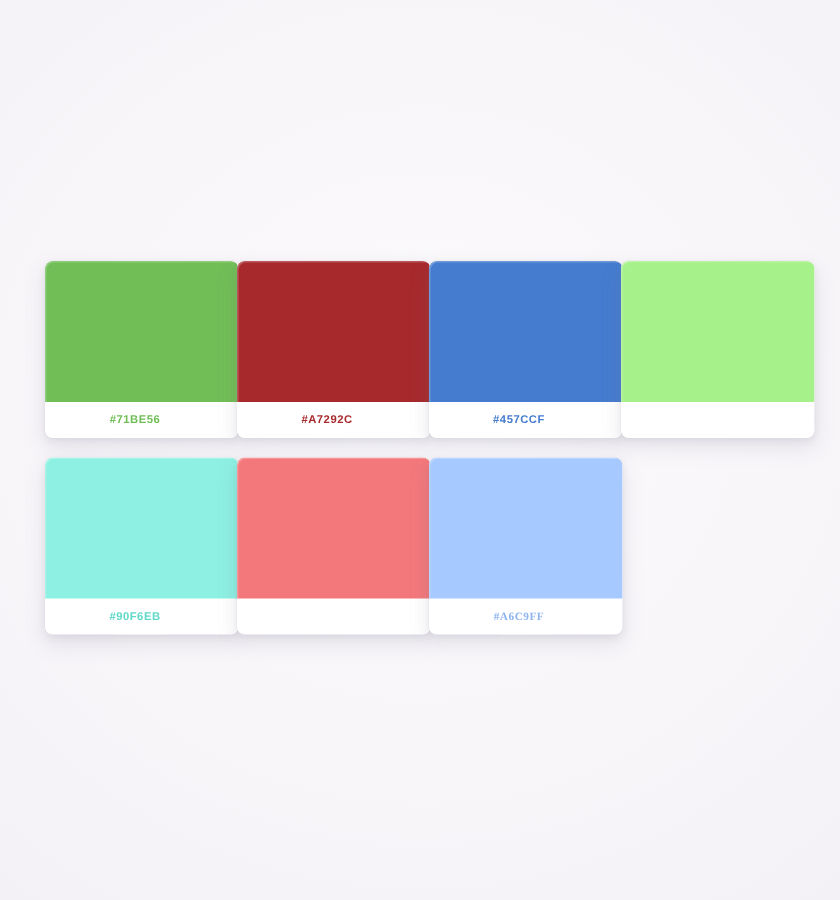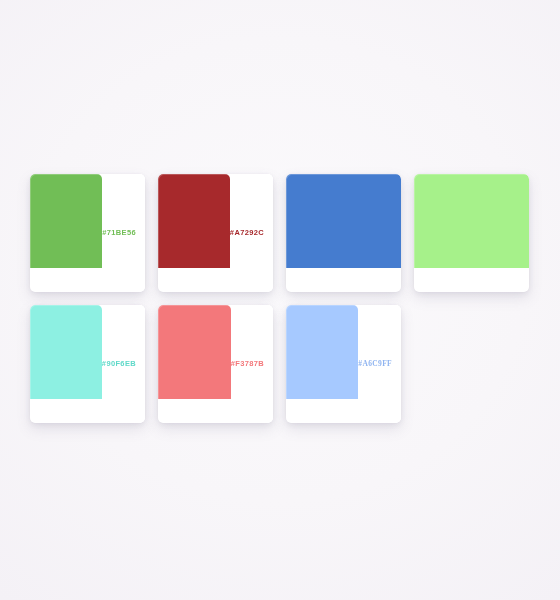--- a/index.html
+++ b/index.html
@@ -32,31 +32,32 @@
     width: 500px;
     display: grid;
     grid-template-columns: repeat(4, 115px);
     grid-template-rows: repeat(2, 118px);
     column-gap: 13px;
     row-gap: 13px;
   }
 
   .swatch-card {
     position: relative;
-    width: 115px;
+    width: 129px;
     height: 118px;
     border-radius: 5px;
     background: #ffffff;
     box-shadow:
       0 6px 14px rgba(120, 115, 140, 0.16),
       0 2px 5px rgba(120, 115, 140, 0.10),
       0 0 0 0.5px rgba(150, 145, 165, 0.05);
     overflow: hidden;
     display: flex;
-    flex-direction: row;
+    flex-direction: column;
+    align-items: center;
   }
 
   .swatch-color {
     height: 94px;
     width: 100%;
     border-radius: 5px 5px 0 0;
     position: relative;
   }
   
   .swatch-color::after {
@@ -102,35 +103,35 @@
         </div>
       </div>
       <div class="swatch-card">
         <div class="swatch-color" style="background-color: rgb(167, 41, 44);"></div>
         <div class="swatch-label-strip">
           <span class="swatch-hex" style="color: rgb(167, 41, 44);">#A7292C</span>
         </div>
       </div>
       <div class="swatch-card">
         <div class="swatch-color" style="background-color: rgb(69, 124, 207);"></div>
+        <div class="swatch-label-strip">
+          <span class="swatch-hex" style="color: rgb(69, 124, 207);">#457CCF</span>
+        </div>
       </div>
       <div class="swatch-card">
         <div class="swatch-color" style="background-color: rgb(166, 241, 138);"></div>
       </div>
       <div class="swatch-card">
         <div class="swatch-color" style="background-color: rgb(141, 240, 226);"></div>
         <div class="swatch-label-strip">
           <span class="swatch-hex" style="color: rgb(95, 217, 201);">#90F6EB</span>
         </div>
       </div>
       <div class="swatch-card">
         <div class="swatch-color" style="background-color: rgb(243, 120, 123);"></div>
-        <div class="swatch-label-strip">
-          <span class="swatch-hex" style="color: rgb(243, 120, 123);">#F3787B</span>
-        </div>
       </div>
       <div class="swatch-card">
         <div class="swatch-color" style="background-color: rgb(166, 201, 255);"></div>
         <div class="swatch-label-strip">
           <span class="swatch-hex" style="color: rgb(143, 180, 240); font-family: Liberation Serif, serif;">#A6C9FF</span>
         </div>
       </div>
     </div>
 </div>
 

